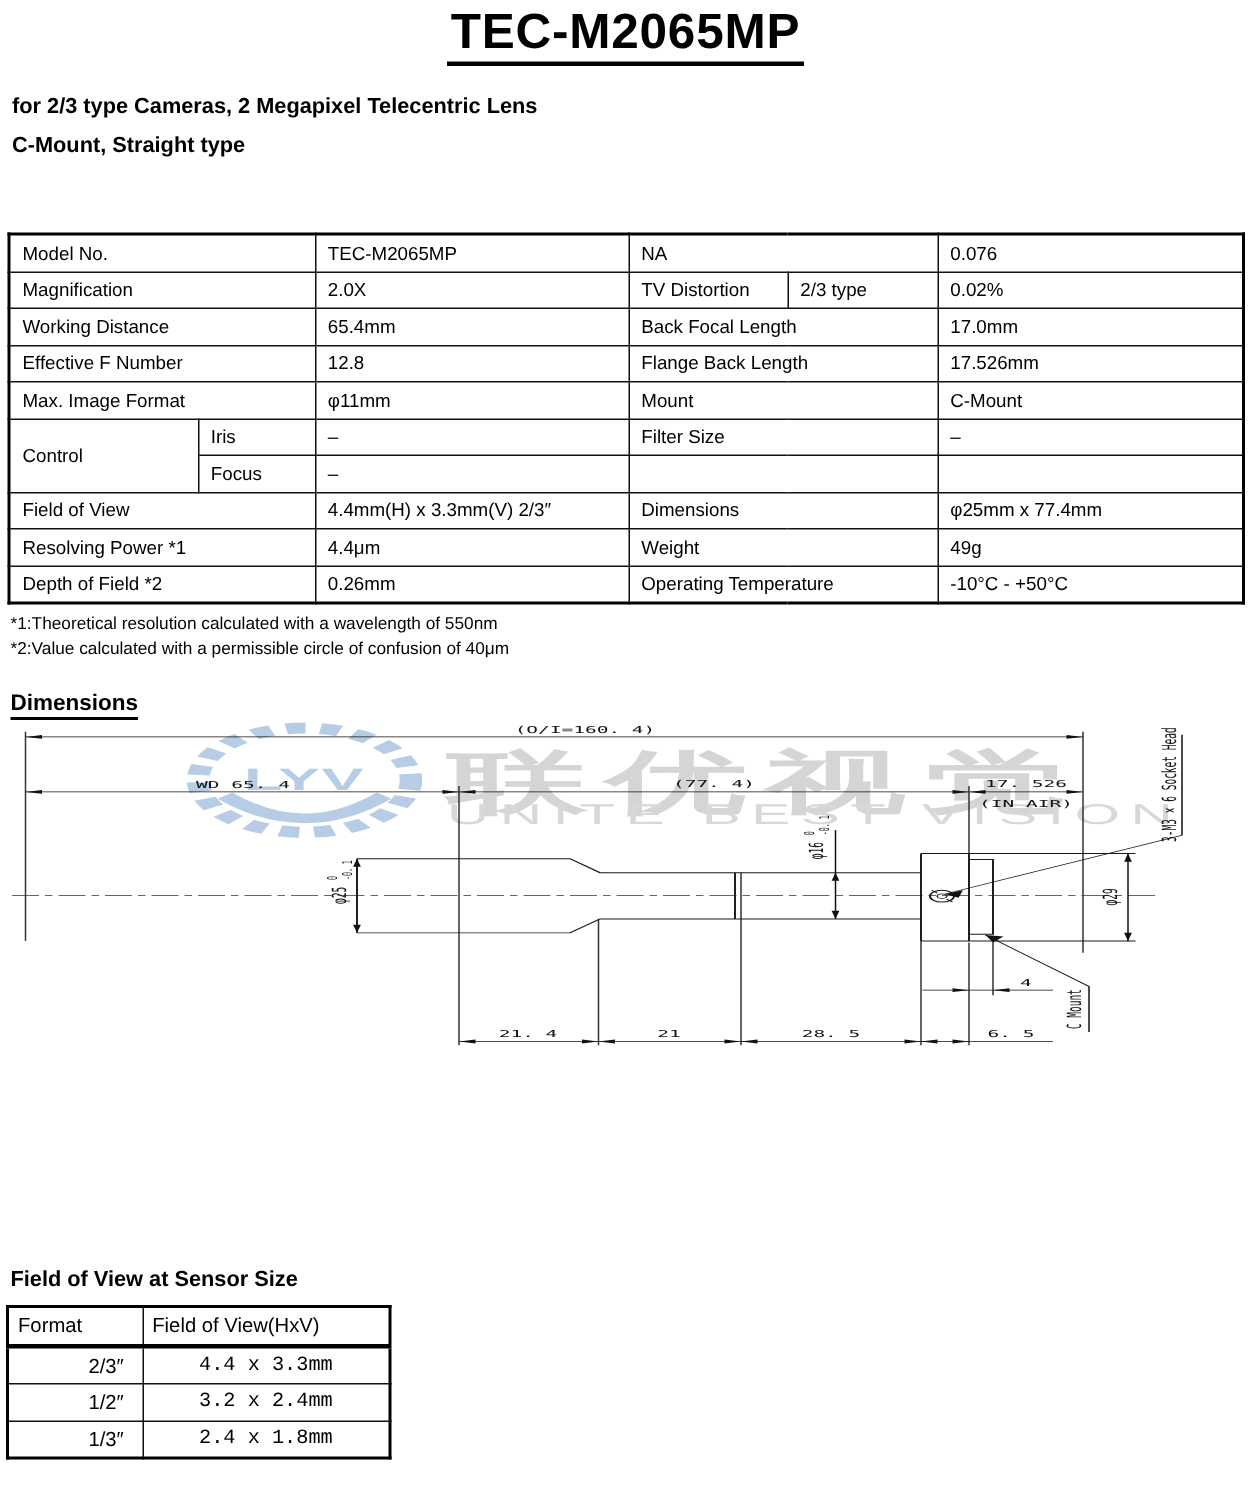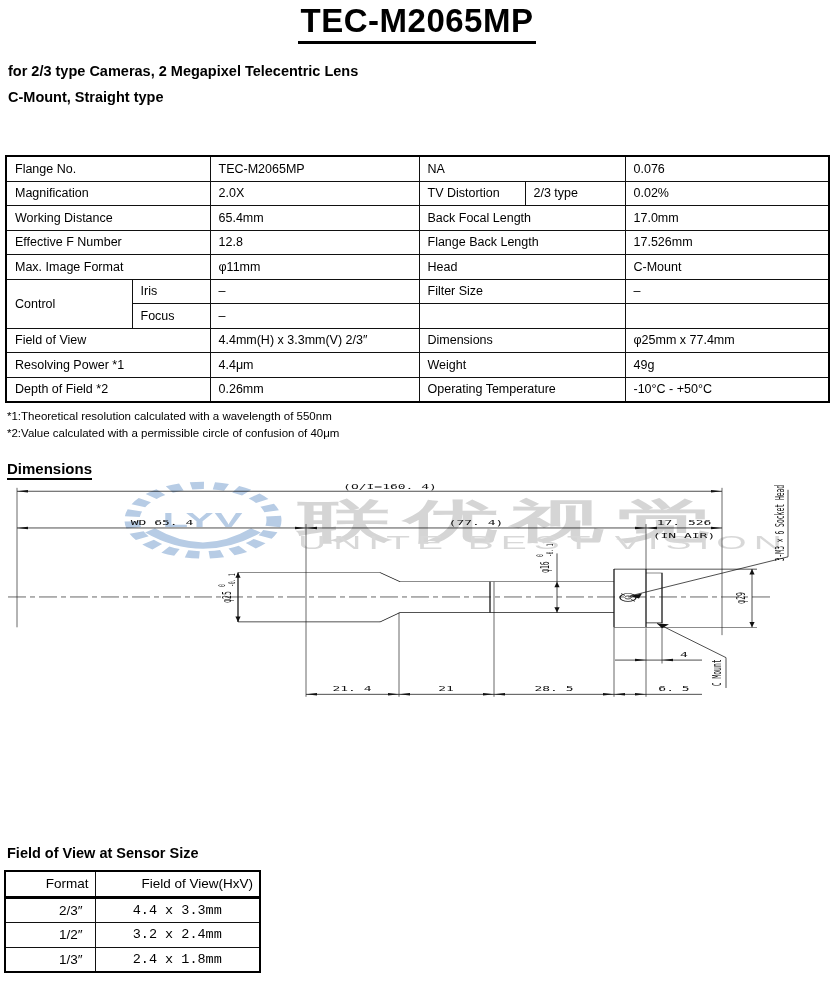--- a/index.html
+++ b/index.html
@@ -9,21 +9,21 @@
   .title{display:inline-block;font-size:33px;font-weight:bold;letter-spacing:0.5px;border-bottom:3px solid #000;padding:0 3px 1px 3px;}
   .subtitle{top:58px;left:8px;font-size:14.5px;font-weight:bold;line-height:26px;white-space:nowrap;}
   table.spec{top:155px;left:5px;position:absolute;border-collapse:collapse;table-layout:fixed;width:823px;font-size:12.5px;border:2.5px solid #000;}
   table.spec td{border:1.5px solid #111;height:23.5px;padding:0 2px 0 8px;white-space:nowrap;overflow:hidden;vertical-align:middle;}
   table.spec td.ctl{vertical-align:middle;}
   .footnotes{top:408px;left:7px;font-size:11.5px;line-height:16.5px;}
   .dimhead{top:460px;left:7px;font-size:15px;font-weight:bold;border-bottom:2px solid #000;padding-bottom:1px;}
   .fovhead{top:845px;left:7px;font-size:14.5px;font-weight:bold;}
   table.fov{top:870px;left:4px;position:absolute;border-collapse:collapse;table-layout:fixed;font-size:13.5px;border:2.5px solid #000;}
   table.fov td{border:1.5px solid #111;height:23.5px;padding:0 6px;white-space:nowrap;}
-  table.fov tr.hdr td{border-bottom:3px solid #000;text-align:right;}
+  table.fov tr.hdr td{border-bottom:3px solid #000;text-align:left;}
   table.fov td.fmt{text-align:right;padding-right:12px;}
   table.fov td.val{text-align:center;font-family:Liberation Mono, monospace;}
   svg.draw{position:absolute;top:480px;left:0;}
   svg text.dim{font-family:"DejaVu Sans Mono","Liberation Mono",monospace;font-size:13px;fill:#111;}
   svg text.dimsm{font-family:"DejaVu Sans Mono","Liberation Mono",monospace;font-size:9px;fill:#111;}
   svg text.wmcn{font-family:"DejaVu Sans",sans-serif;font-size:94px;font-weight:bold;letter-spacing:12px;}
   svg text.wmen{font-family:"Liberation Sans",sans-serif;font-size:39px;letter-spacing:7px;}
   svg text.wmlogo{font-family:"Liberation Sans",sans-serif;font-size:42px;font-weight:bold;letter-spacing:1px;}
 </style>
 </head>
@@ -42,21 +42,21 @@
   <colgroup>
       <col style="width:126px">
       <col style="width:78px">
       <col style="width:209px">
       <col style="width:106px">
       <col style="width:100px">
       <col style="width:204px">
     </colgroup>
   <tbody>
       <tr>
-    <td colspan="2">Flange No.</td>
+    <td colspan="2">Model No.</td>
     <td>TEC-M2065MP</td>
     <td colspan="2">NA</td>
     <td>0.076</td>
   </tr>
   <tr>
     <td colspan="2">Magnification</td>
     <td>2.0X</td>
     <td>TV Distortion</td>
     <td>2/3 type</td>
     <td>0.02%</td>
@@ -69,21 +69,21 @@
   </tr>
   <tr>
     <td colspan="2">Effective F Number</td>
     <td>12.8</td>
     <td colspan="2">Flange Back Length</td>
     <td>17.526mm</td>
   </tr>
   <tr>
     <td colspan="2">Max. Image Format</td>
     <td>φ11mm</td>
-    <td colspan="2">Head</td>
+    <td colspan="2">Mount</td>
     <td>C-Mount</td>
   </tr>
   <tr>
     <td rowspan="2" class="ctl">Control</td>
     <td>Iris</td>
     <td>–</td>
     <td colspan="2">Filter Size</td>
     <td>–</td>
   </tr>
   <tr>

